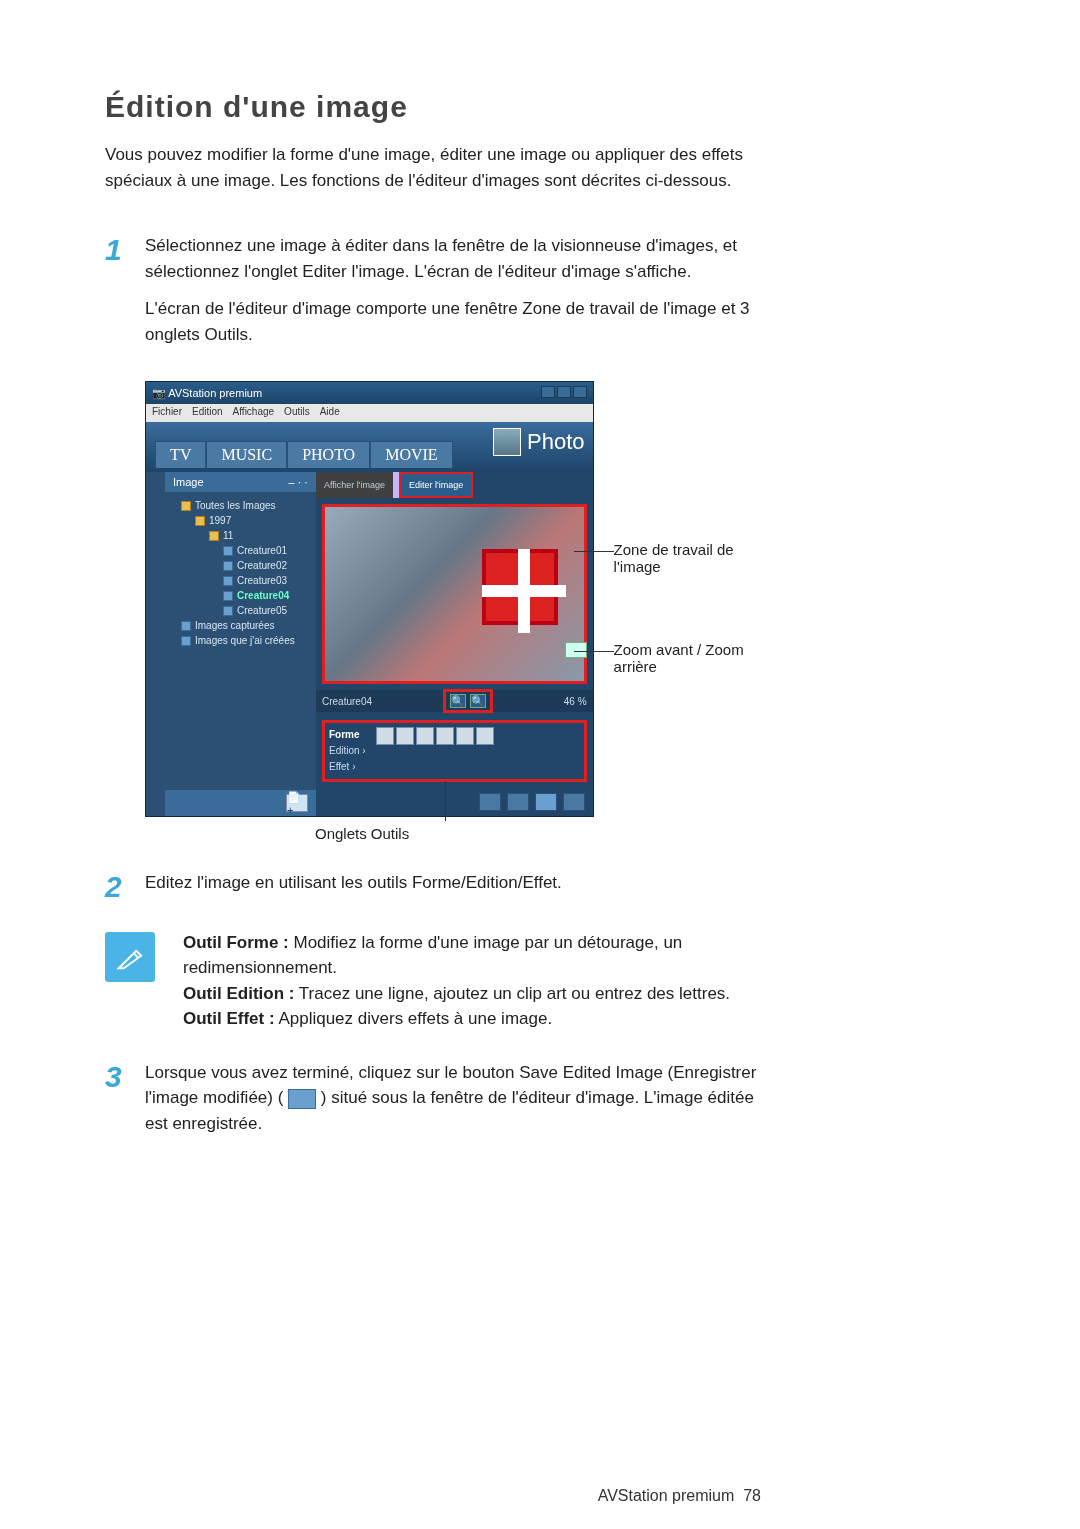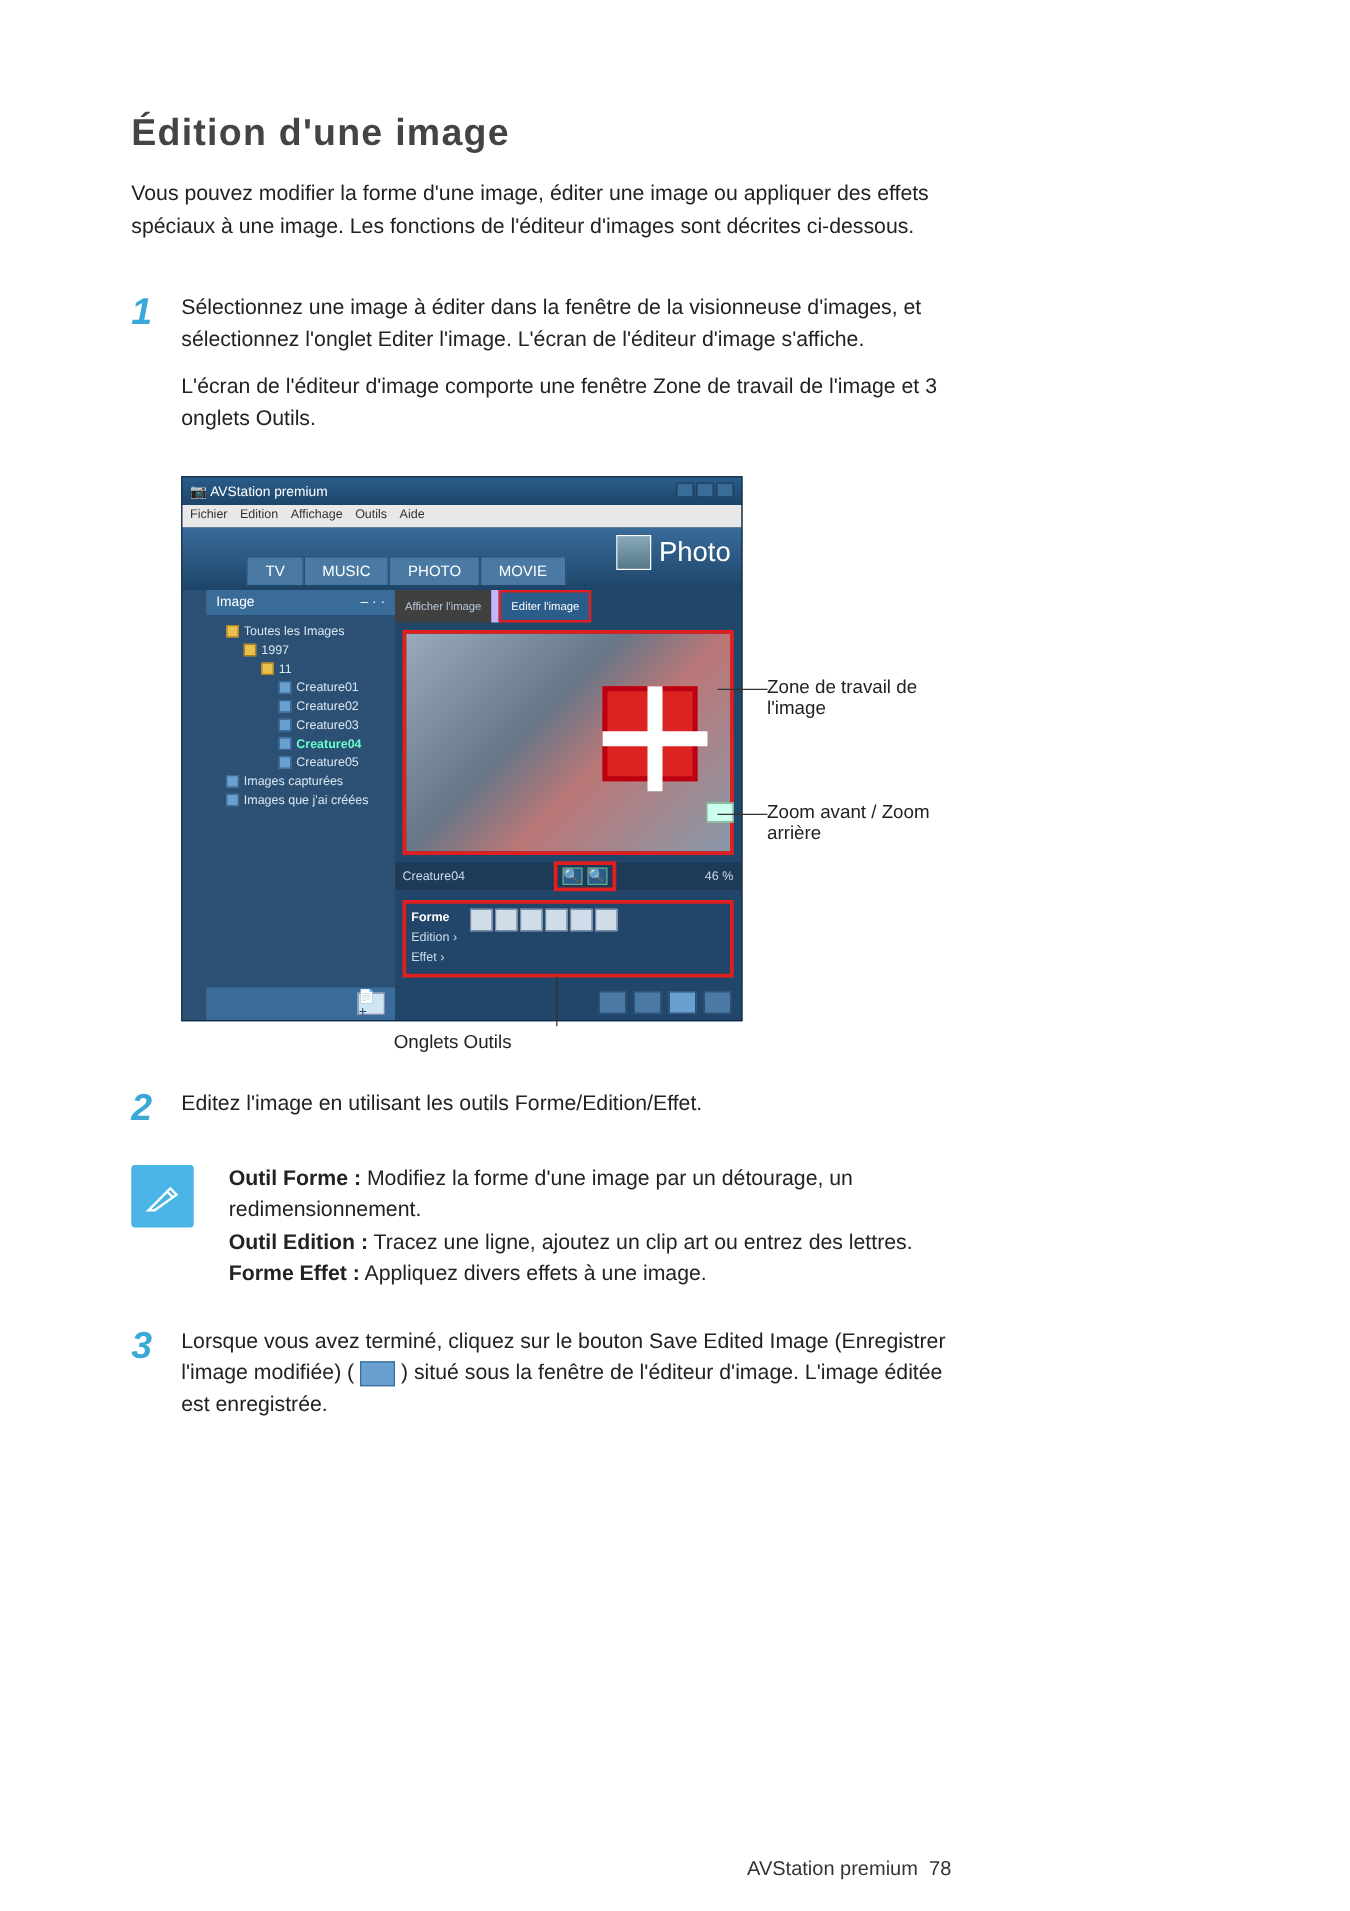--- a/index.html
+++ b/index.html
@@ -90,24 +90,25 @@
   }
   .tabs {
     display:flex;
     gap:0;
     margin-bottom:4px;
     margin-right:140px;
   }
   .tabs .tab {
     background:#4a7aa4;
     color:#fff;
-    font-size:12px;
+    font-size:16px;
     padding:4px 14px;
     border:1px solid #2a5078;
     border-bottom:none;
+    font-family:Liberation Serif, serif;
   }
   .photo-label {
     position:absolute;
     right:8px;
     top:6px;
     display:flex;
     align-items:center;
     gap:6px;
   }
   .photo-label .ic {
@@ -378,21 +379,21 @@
   <div class="note">
     <div class="note-icon">
       <svg viewBox="0 0 24 24" fill="none" stroke="#fff" stroke-width="1.5">
         <path d="M3 21 L17 7 L21 11 L7 21 H3 Z"></path>
         <path d="M15 9 L19 13"></path>
       </svg>
     </div>
     <div class="note-body">
       <div><b>Outil Forme :</b><span> Modifiez la forme d'une image par un détourage, un redimensionnement.</span></div>
       <div><b>Outil Edition :</b><span> Tracez une ligne, ajoutez un clip art ou entrez des lettres.</span></div>
-      <div><b>Forme Effet :</b><span> Appliquez divers effets à une image.</span></div>
+      <div><b>Outil Effet :</b><span> Appliquez divers effets à une image.</span></div>
     </div>
   </div>
 
   <div class="step">
     <div class="step-num">3</div>
     <div class="step-body">
       <p>
         <span>Lorsque vous avez terminé, cliquez sur le bouton Save Edited Image (Enregistrer l'image modifiée) ( </span>
         <span class="inline-icon"></span>
         <span> ) situé sous la fenêtre de l'éditeur d'image. L'image éditée est enregistrée.</span>

